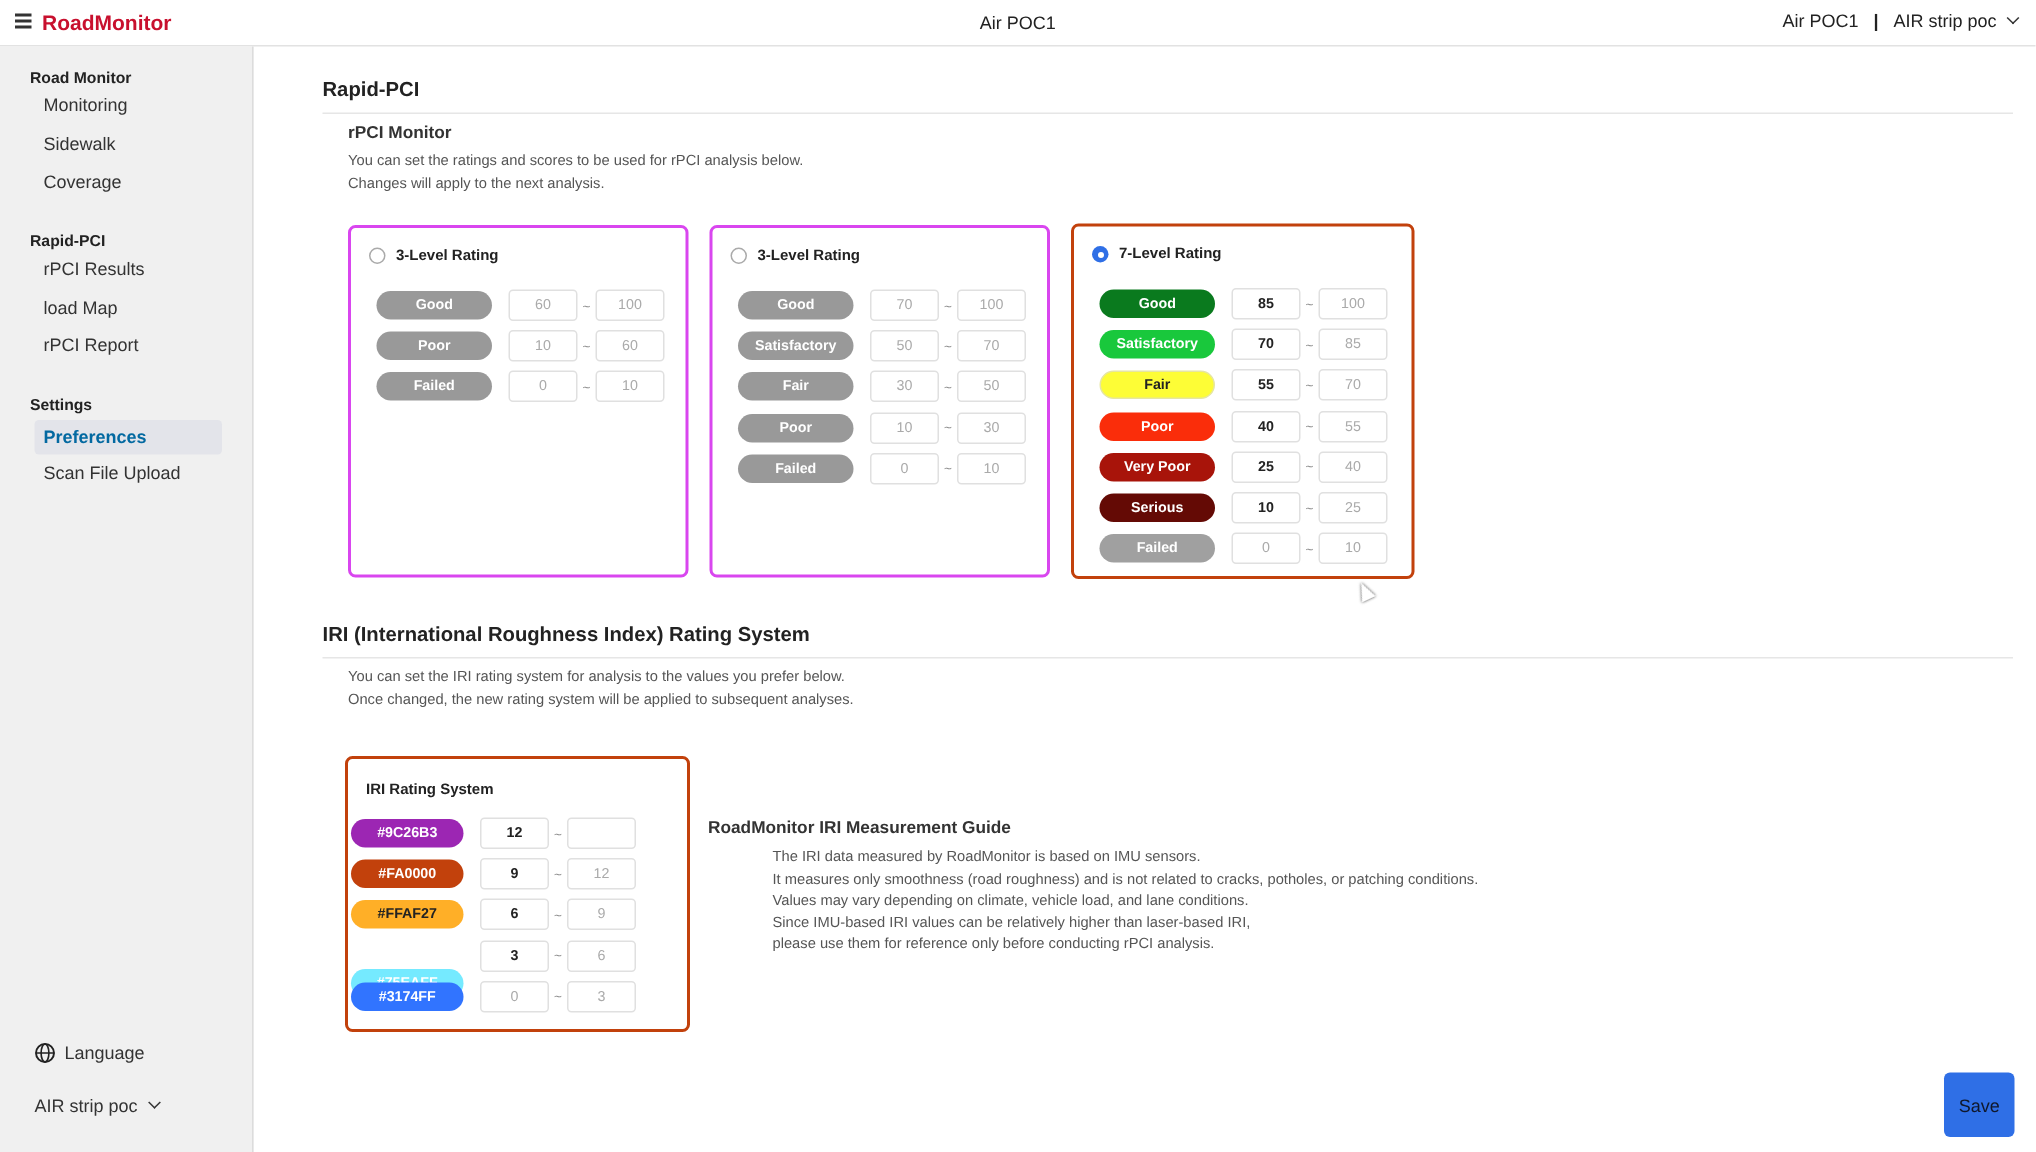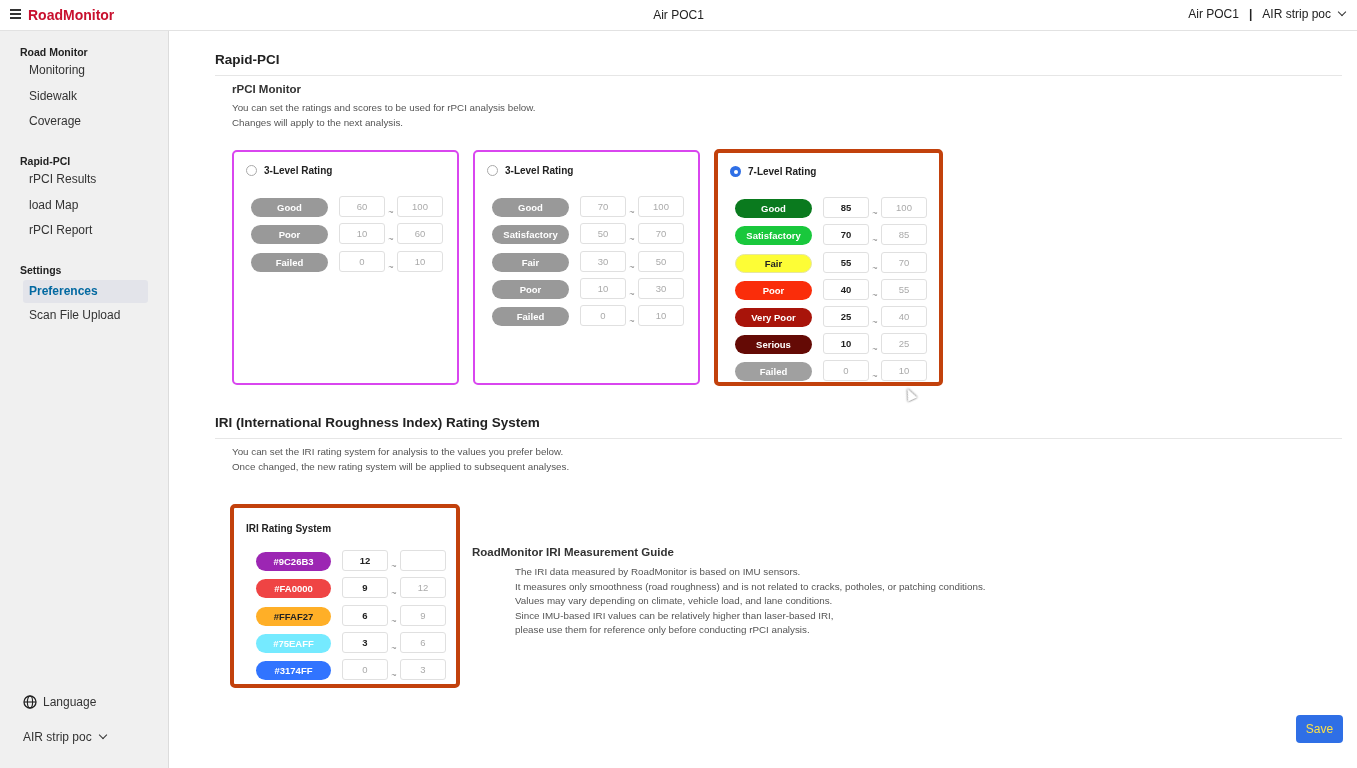--- a/index.html
+++ b/index.html
@@ -20,37 +20,37 @@
   .sidebar .lang { position: absolute; top: 664px; left: 23px; font-size: 12px; color: #333; display: flex; align-items: center; gap: 6px; cursor: pointer; }
   .sidebar .org { position: absolute; top: 699px; left: 23px; font-size: 12px; color: #333; cursor: pointer; }
 
   .main { position: absolute; top: 31px; left: 170px; width: 1187px; height: 737px; }
   .h1 { position: absolute; font-size: 13.5px; font-weight: bold; color: #222; }
   .hr { position: absolute; height: 1px; background: #e6e6e6; }
   .h2 { position: absolute; font-size: 11.5px; font-weight: bold; color: #333; }
   .desc { position: absolute; font-size: 9.8px; color: #555; line-height: 14.5px; }
 
   .card { position: absolute; background: #fff; border: 2px solid #d946ef; border-radius: 5px; }
-  .card.selected { border: 4px solid #c2410c; }
+  .card.selected { border: 2px solid #c2410c; }
   .radio-row { position: absolute; left: 12px; top: 13px; display: flex; align-items: center; gap: 7px; font-size: 10px; font-weight: bold; color: #222; cursor: pointer; }
   .radio { width: 11px; height: 11px; border-radius: 50%; border: 1px solid #aaa; background: #fff; position: relative; }
   .radio.on { border: none; background: #2f6fe6; }
   .radio.on::after { content: ""; position: absolute; left: 3.5px; top: 3.5px; width: 4px; height: 4px; border-radius: 50%; background: #fff; }
   .rows { position: absolute; left: 17px; top: 38px; }
-  .row { display: flex; align-items: flex-end; height: 27.2px; }
+  .row { display: flex; align-items: center; height: 27.2px; }
   .pill { width: 77px; height: 19px; border-radius: 10px; font-size: 9.5px; font-weight: bold; color: #fff; display: flex; align-items: center; justify-content: center; }
   .num { width: 46px; height: 21px; border: 1px solid #e0e0e0; border-radius: 3px; font-size: 9.5px; color: #aaa; display: flex; align-items: center; justify-content: center; background: #fff; }
   .num.edit { color: #222; font-weight: bold; cursor: text; }
   .num.gap { margin-left: 11px; }
   .tilde { width: 12px; text-align: center; font-size: 9px; color: #888; }
 
   .guide-title { position: absolute; font-size: 11.5px; font-weight: bold; color: #333; }
   .guide-text { position: absolute; font-size: 9.8px; color: #555; line-height: 14.5px; margin-left: 43px; }
 
-  .save-btn { position: absolute; left: 1126px; top: 684px; width: 47px; height: 28px; background: #2f6fe6; color: #fde047; font-size: 12px; border-radius: 4px; display: flex; align-items: center; justify-content: center; cursor: pointer; }
+  .save-btn { position: absolute; left: 1126px; top: 684px; width: 47px; height: 43px; background: #2f6fe6; color: #0f172a; font-size: 12px; border-radius: 4px; display: flex; align-items: center; justify-content: center; cursor: pointer; }
   .cursor { position: absolute; left: 905px; top: 388px; width: 0; height: 0; border-left: 5px solid transparent; border-right: 5px solid transparent; border-bottom: 12px solid #fff; filter: drop-shadow(0 0 1px #333); transform: rotate(-25deg); }
 </style>
 </head>
 <body>
 
 <div class="topbar">
   <div class="menu-icon">
       <span></span>
       <span></span>
       <span></span>
@@ -223,29 +223,29 @@
 
   <div class="h1" style="left:45px; top:384px;">IRI (International Roughness Index) Rating System</div>
   <div class="hr" style="left:45px; top:407px; width:1127px;"></div>
   <div class="desc" style="left:62px; top:414px;">
     <div>You can set the IRI rating system for analysis to the values you prefer below.</div>
     <div>Once changed, the new rating system will be applied to subsequent analyses.</div>
   </div>
 
   <div class="card selected" style="left:60px; top:473px; width:230px; height:184px;">
     <div style="position:absolute; left:12px; top:15px; font-size:10px; font-weight:bold; color:#222;">IRI Rating System</div>
-    <div class="rows" style="top:36px; left:22px;">
+    <div class="rows" style="top:36px; left:2px;">
       <div class="row">
           <span class="pill" style="background:#9C26B3; width:75px;">#9C26B3</span>
           <span class="num gap edit">12</span>
           <span class="tilde">~</span>
           <span class="num"></span>
         </div>
       <div class="row">
-          <span class="pill" style="background:#ef4444; width:75px;">#FA0000</span>
+          <span class="pill" style="background:#c2410c; width:75px;">#FA0000</span>
           <span class="num gap edit">9</span>
           <span class="tilde">~</span>
           <span class="num">12</span>
         </div>
       <div class="row">
           <span class="pill" style="background:#FFAF27; color:#222; width:75px;">#FFAF27</span>
           <span class="num gap edit">6</span>
           <span class="tilde">~</span>
           <span class="num">9</span>
         </div>

